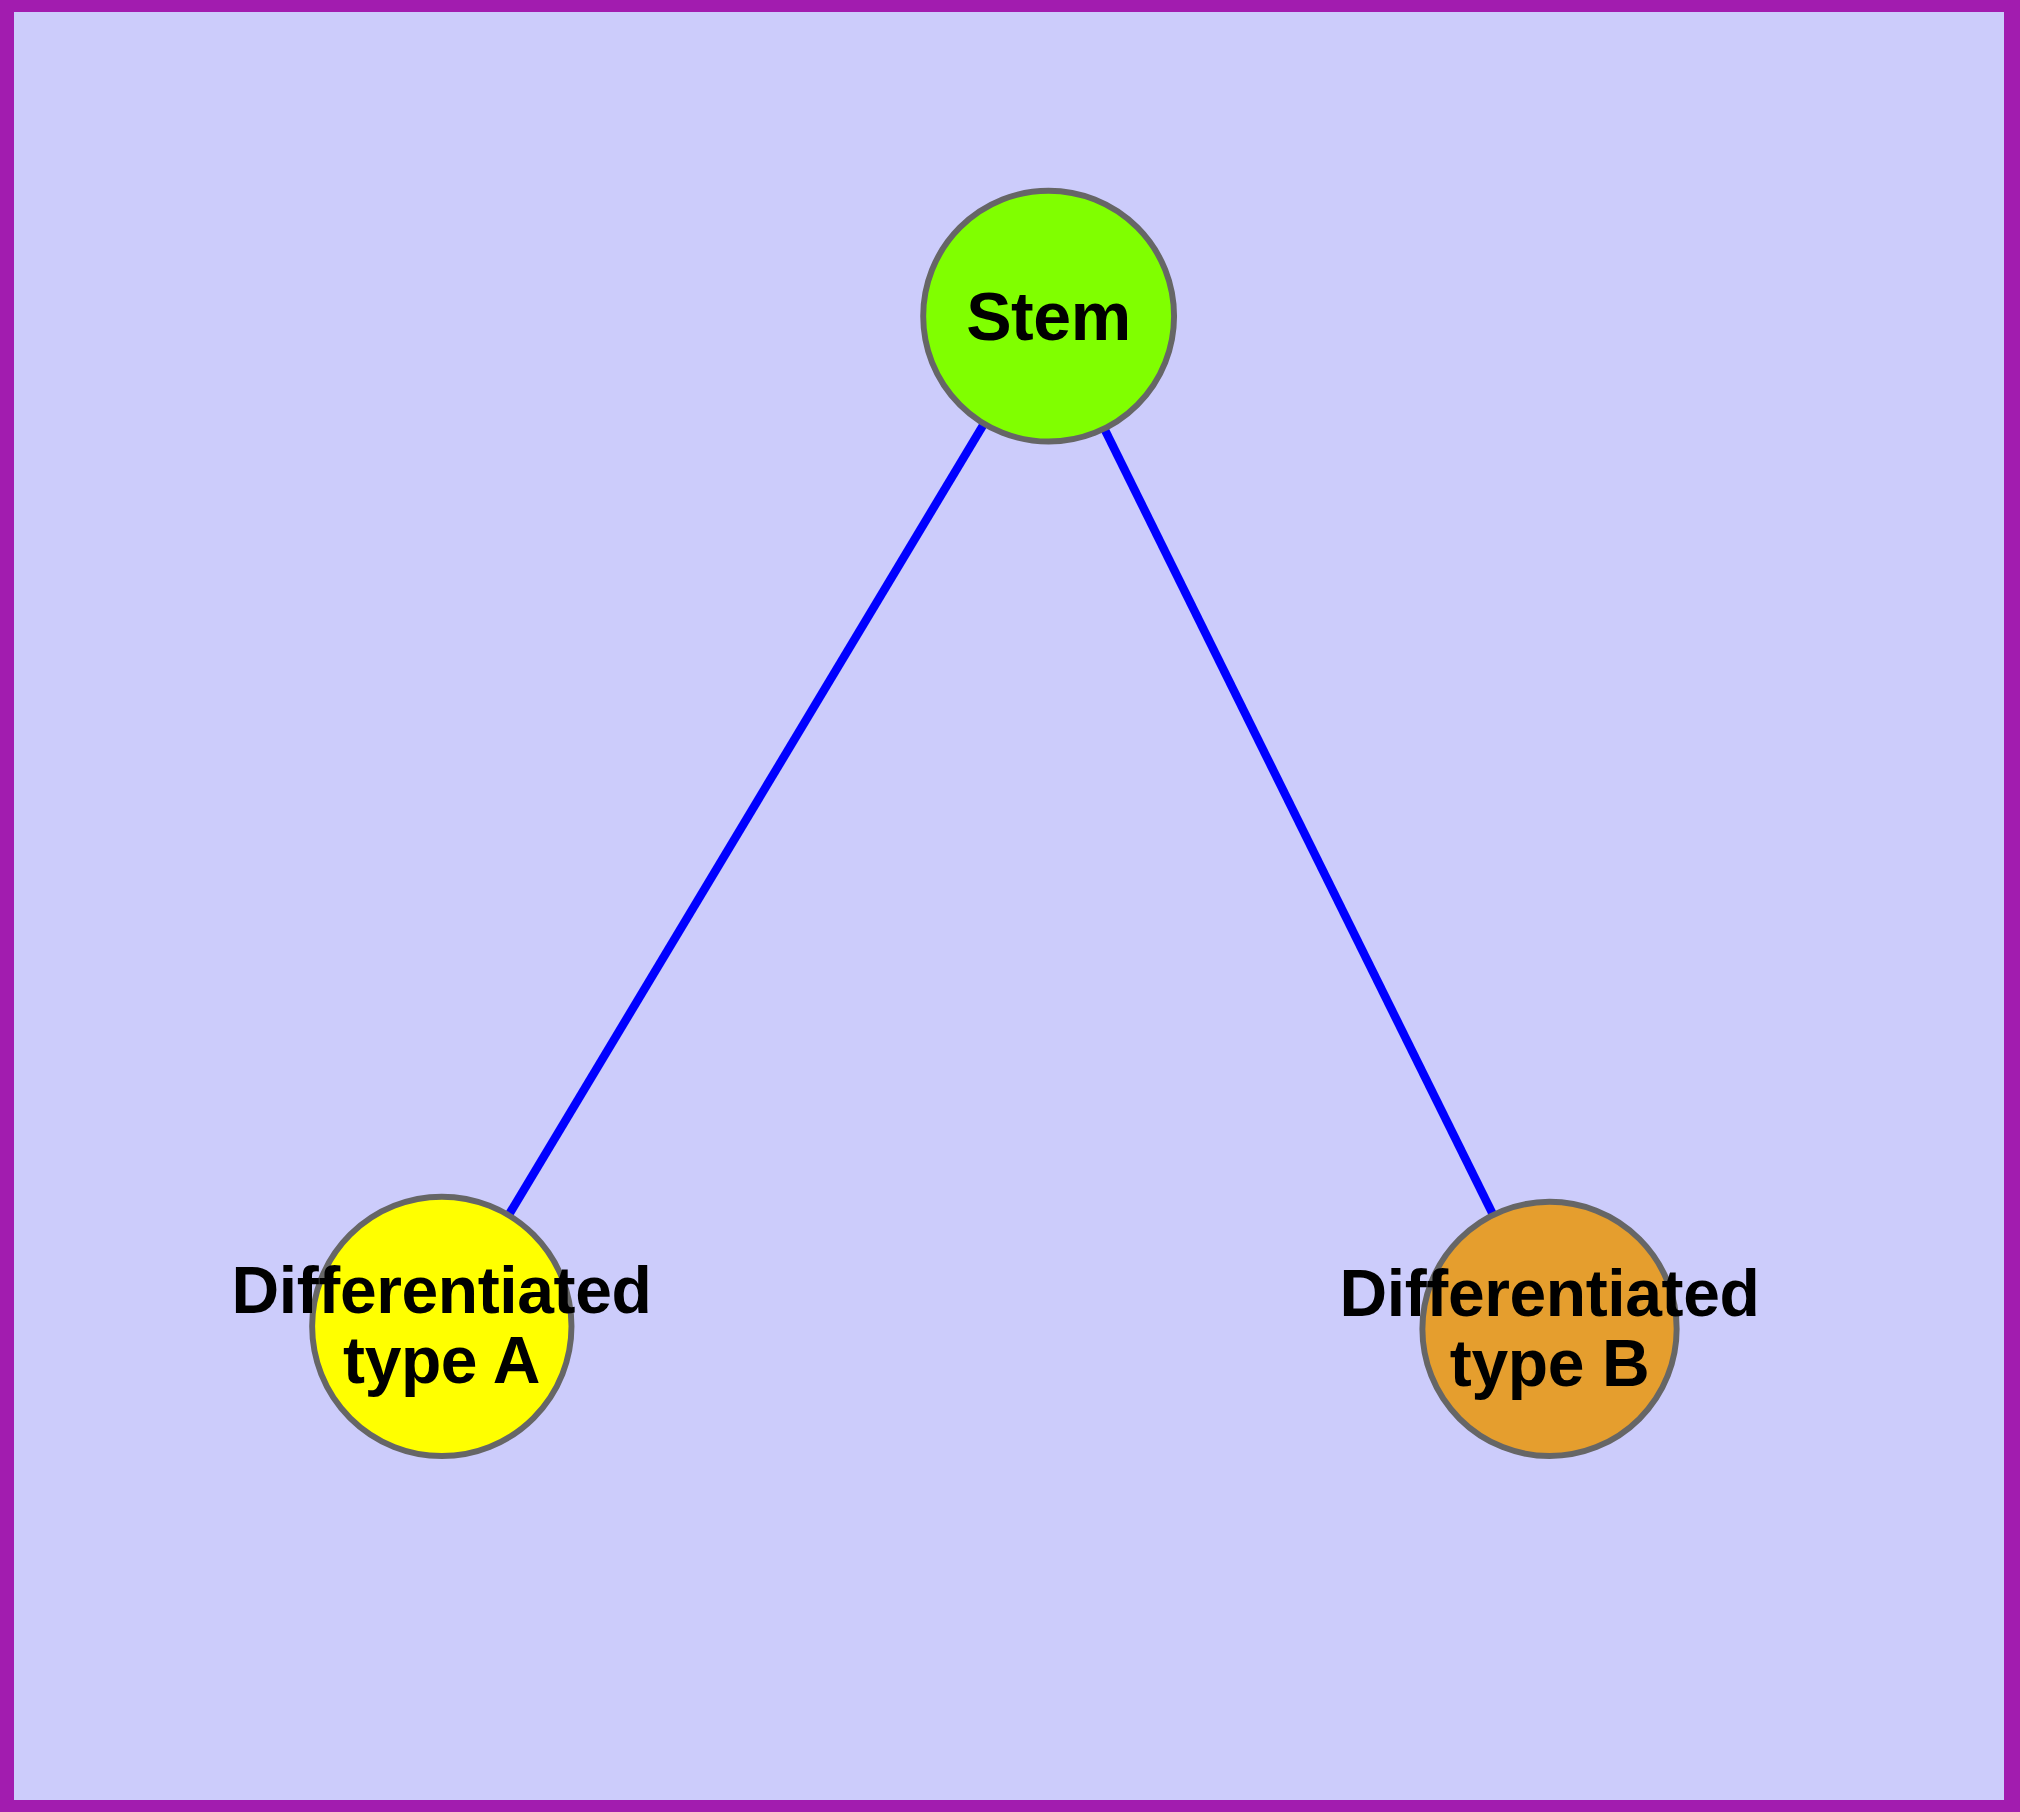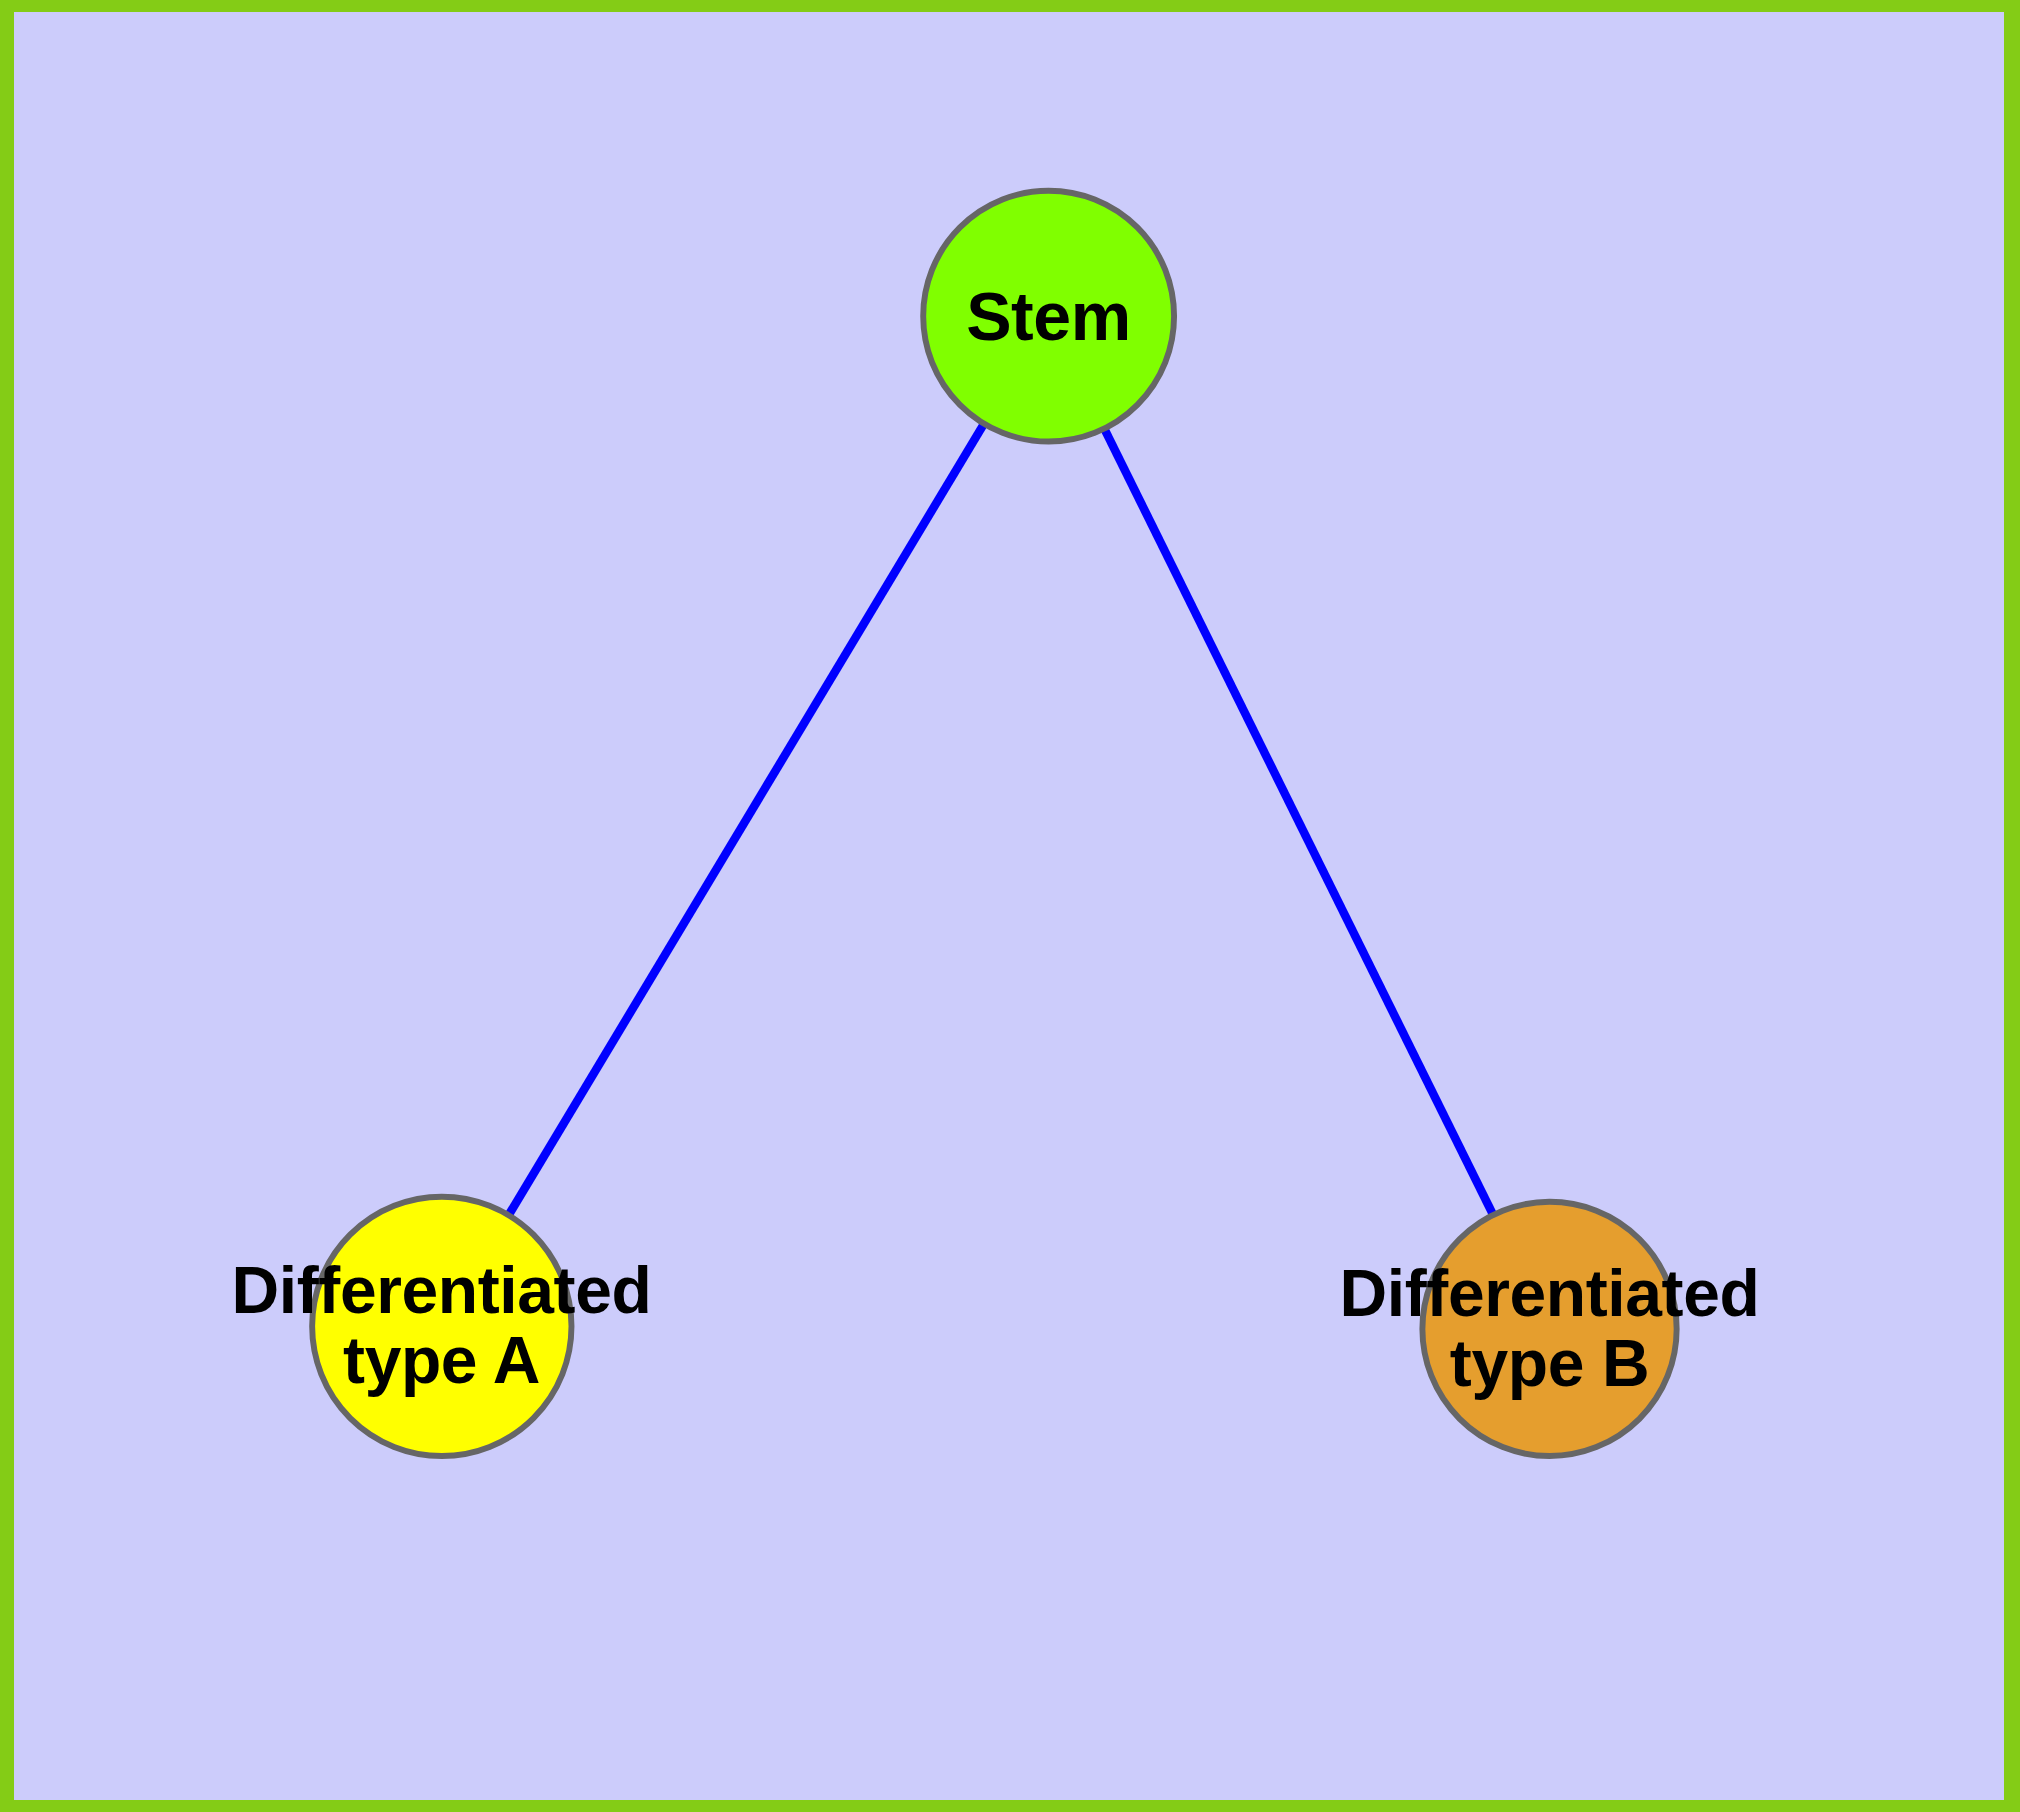--- a/index.html
+++ b/index.html
@@ -48,21 +48,21 @@
     width: 593px;
   }
   #label-diff-a, #label-diff-b {
     font-size: 66px;
     width: 763px;
   }
 </style>
 </head>
 <body>
 
-<div id="canvas" style="background: #84cc16;">
+<div id="canvas" style="background: #a21caf;">
 
   <div id="plot-area" style="background: rgb(204, 204, 251);"></div>
 
   <svg id="graph-svg" viewBox="0 0 2384 2138" xmlns="http://www.w3.org/2000/svg">
     <g id="edges-group">
       <line id="edge-stem-to-diff-a" x1="1237" y1="373" x2="521" y2="1565" stroke="#0000ff" stroke-width="10" stroke-linecap="butt"></line>
       <line id="edge-stem-to-diff-b" x1="1237" y1="373" x2="1828" y2="1568" stroke="#0000ff" stroke-width="10" stroke-linecap="butt"></line>
     </g>
     <g id="nodes-group">
       <circle id="node-stem" cx="1237" cy="373" r="148" fill="#80ff00" stroke="#666666" stroke-width="7"></circle>

